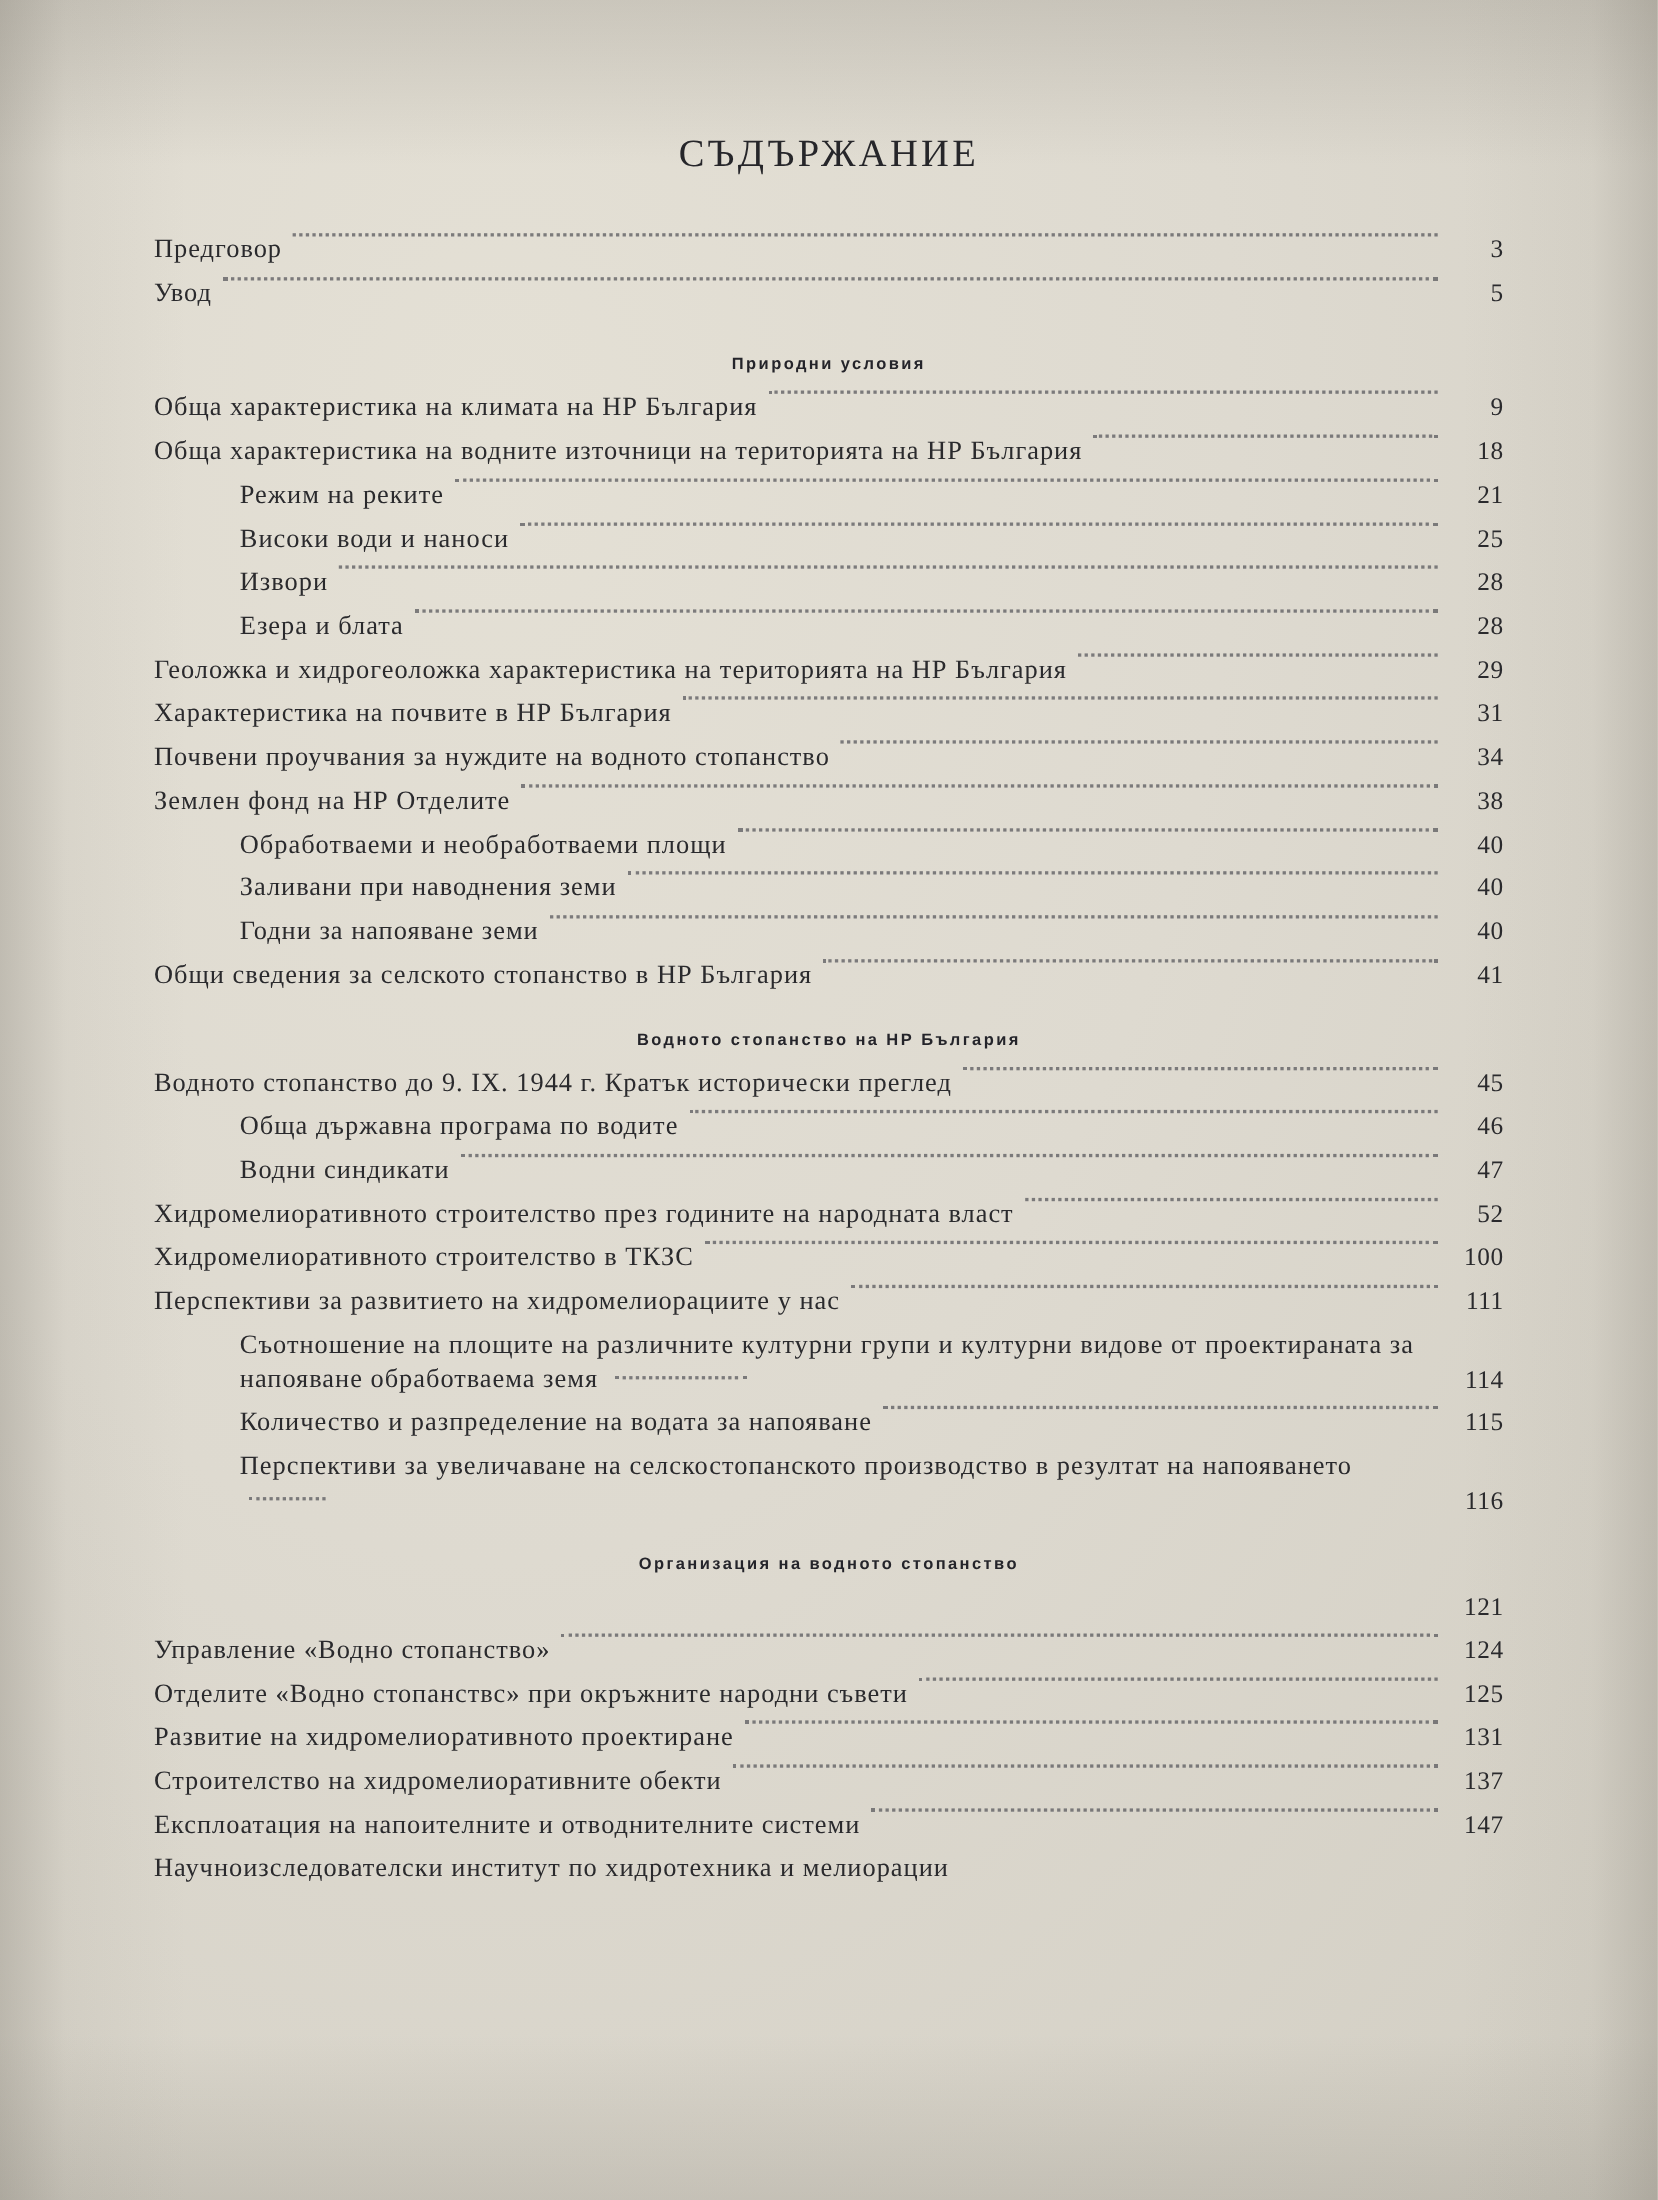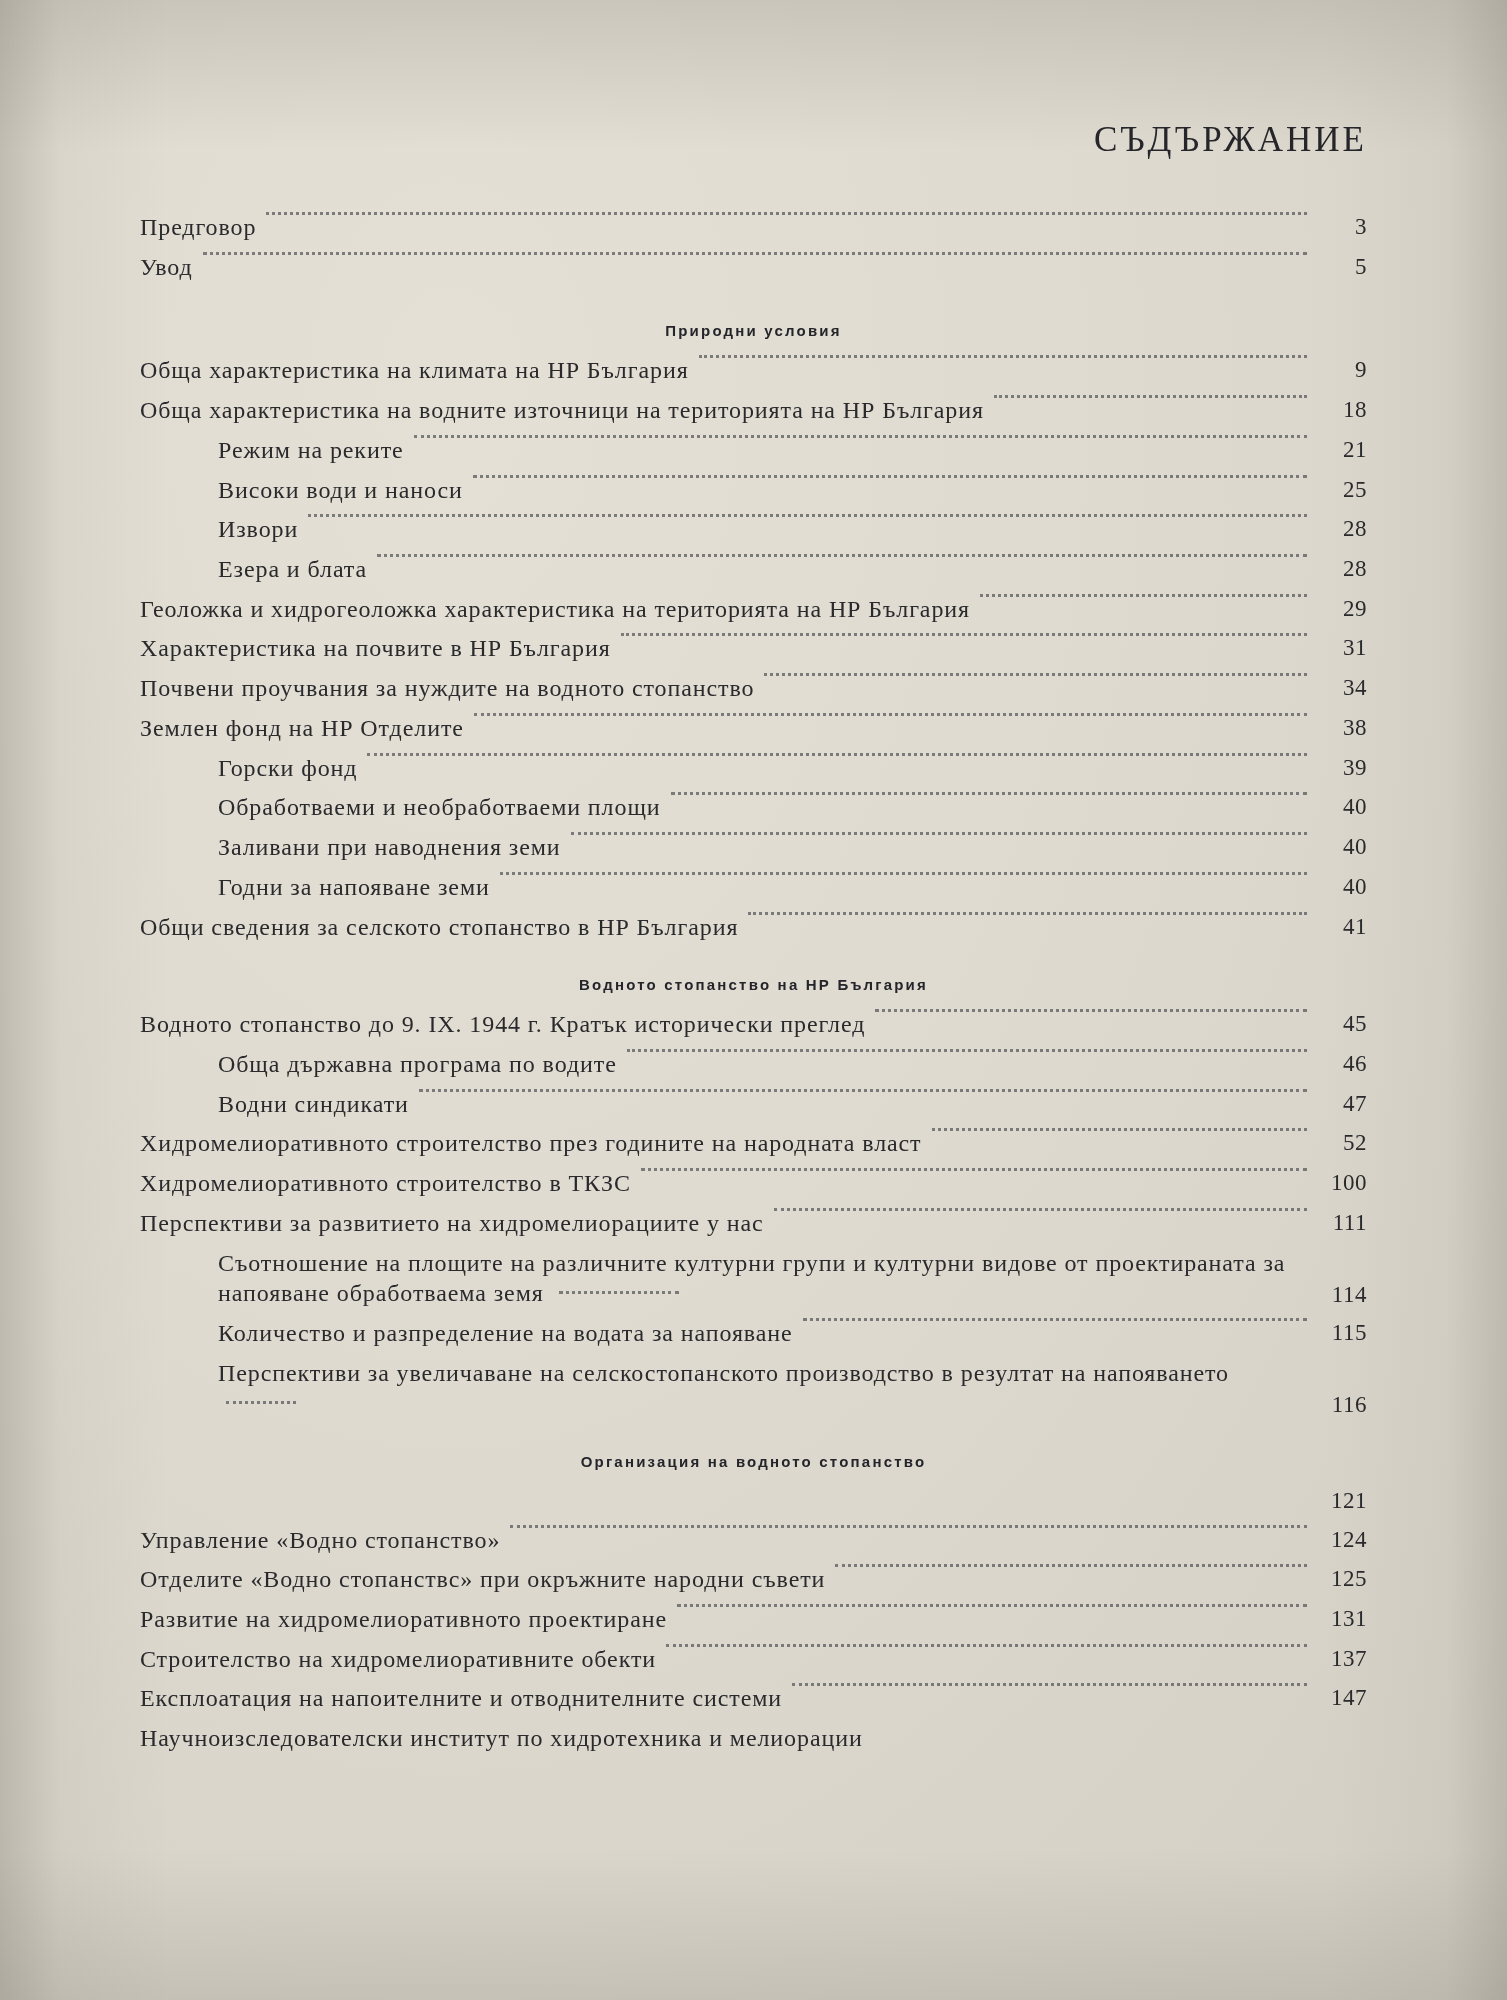--- a/index.html
+++ b/index.html
@@ -42,21 +42,21 @@
     height: 2000px;
     padding: 120px 140px 0 140px;
     box-sizing: border-box;
     color: #2e2e2e;
   }
 
   h1.doc-title {
     font-size: 35px;
     font-weight: 400;
     letter-spacing: 3px;
-    text-align: right;
+    text-align: center;
     margin: 0 0 52px 0;
     color: #26262a;
     font-family: "Liberation Serif", serif;
   }
 
   .section-heading {
     text-align: center;
     font-family: "Liberation Sans", sans-serif;
     font-size: 15px;
     font-weight: 700;
@@ -191,25 +191,20 @@
         <span class="label">Почвени проучвания за нуждите на водното стопанство</span>
         <span class="leader"></span>
         <span class="page">34</span>
       </div>
       <div class="entry">
         <span class="label">Землен фонд на НР Отделите</span>
         <span class="leader"></span>
         <span class="page">38</span>
       </div>
       <div class="entry indent">
-        <span class="label">Горски фонд</span>
-        <span class="leader"></span>
-        <span class="page">39</span>
-      </div>
-      <div class="entry indent">
         <span class="label">Обработваеми и необработваеми площи</span>
         <span class="leader"></span>
         <span class="page">40</span>
       </div>
       <div class="entry indent">
         <span class="label">Заливани при наводнения земи</span>
         <span class="leader"></span>
         <span class="page">40</span>
       </div>
       <div class="entry indent">

